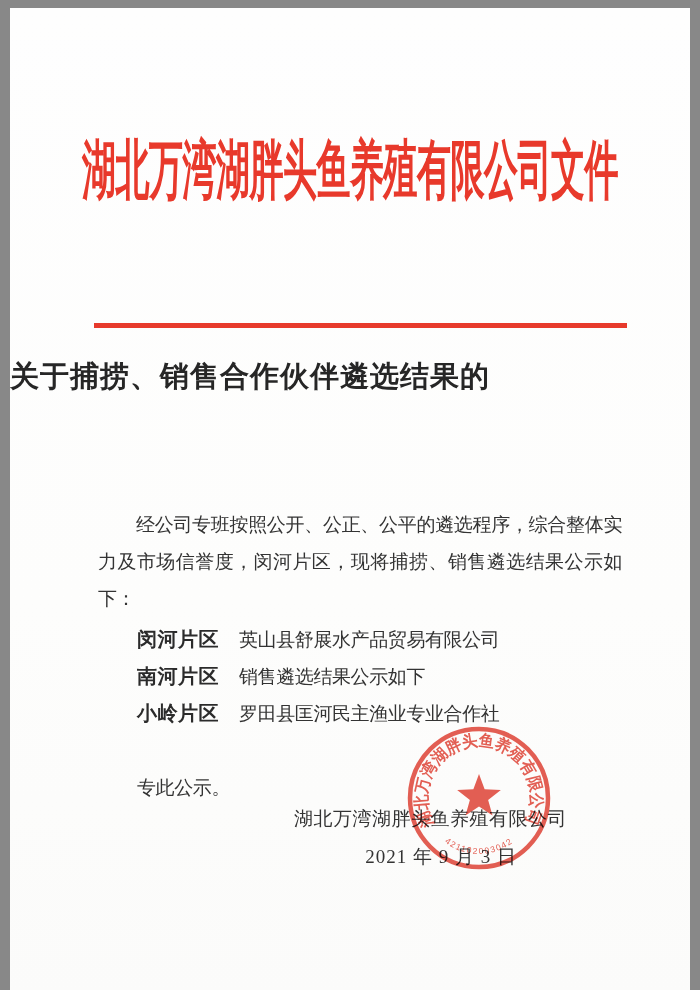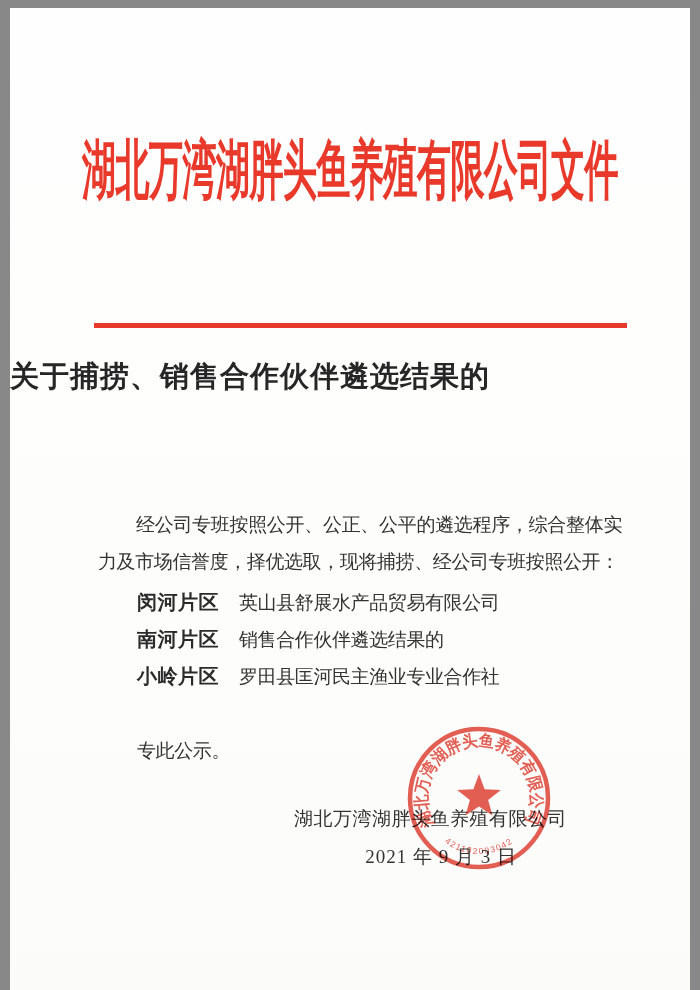--- a/index.html
+++ b/index.html
@@ -135,30 +135,30 @@
 
   <div class="letterhead" style="color:#e8392b;">湖北万湾湖胖头鱼养殖有限公司文件</div>
 
   <div class="divider" style="background:#e73a2c;"></div>
 
   <div class="doc-title">
     <div>关于捕捞、销售合作伙伴遴选结果的</div>
   </div>
 
   <div class="body-block">
-    <p class="paragraph">经公司专班按照公开、公正、公平的遴选程序，综合整体实力及市场信誉度，择优选取，现将捕捞、经公司专班按照公开：</p>
+    <p class="paragraph">经公司专班按照公开、公正、公平的遴选程序，综合整体实力及市场信誉度，闵河片区，现将捕捞、销售遴选结果公示如下：</p>
 
     <ul class="assignments">
       <li class="assignment-row">
         <span class="district">闵河片区</span>
         <span class="company">英山县舒展水产品贸易有限公司</span>
       </li>
       <li class="assignment-row">
         <span class="district">南河片区</span>
-        <span class="company">销售合作伙伴遴选结果的</span>
+        <span class="company">销售遴选结果公示如下</span>
       </li>
       <li class="assignment-row">
         <span class="district">小岭片区</span>
         <span class="company">罗田县匡河民主渔业专业合作社</span>
       </li>
     </ul>
 
     <p class="closing">专此公示。</p>
   </div>
 

